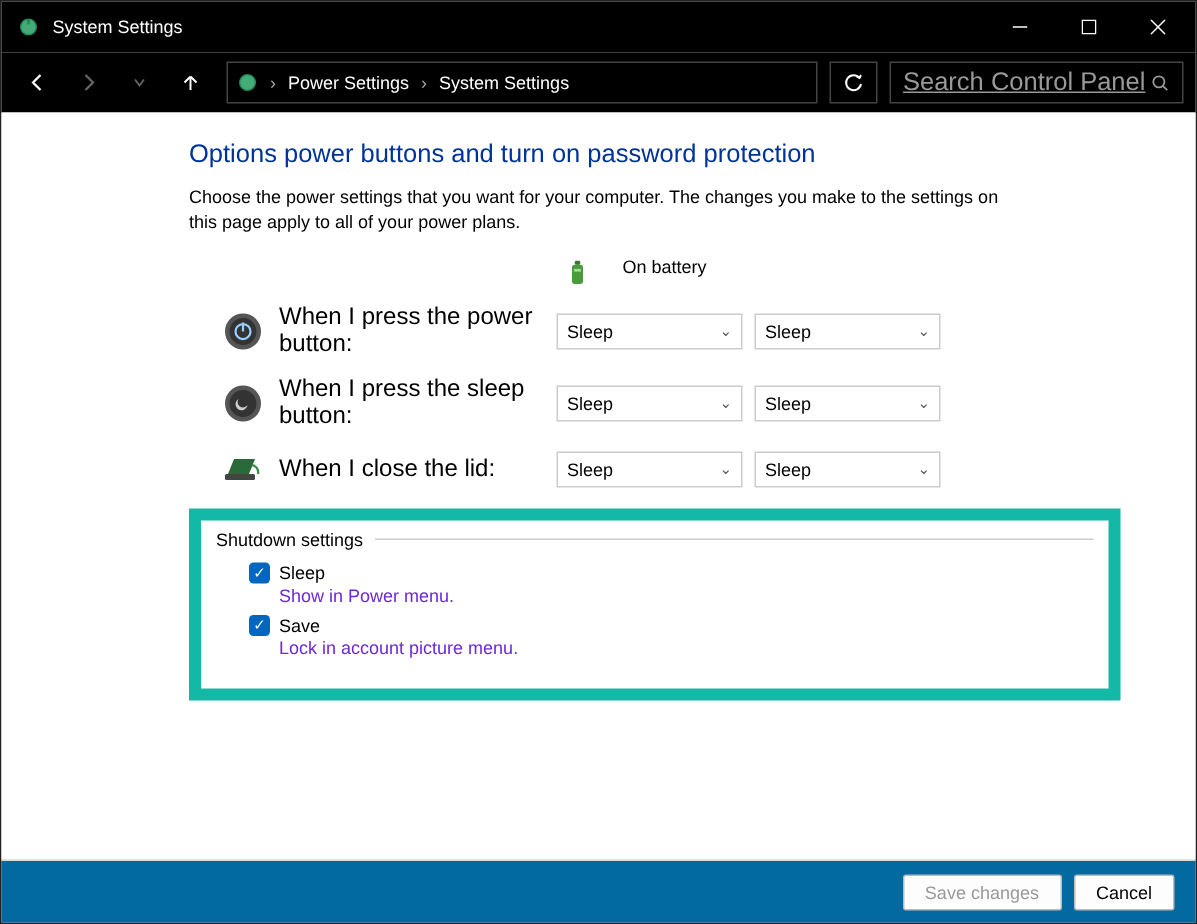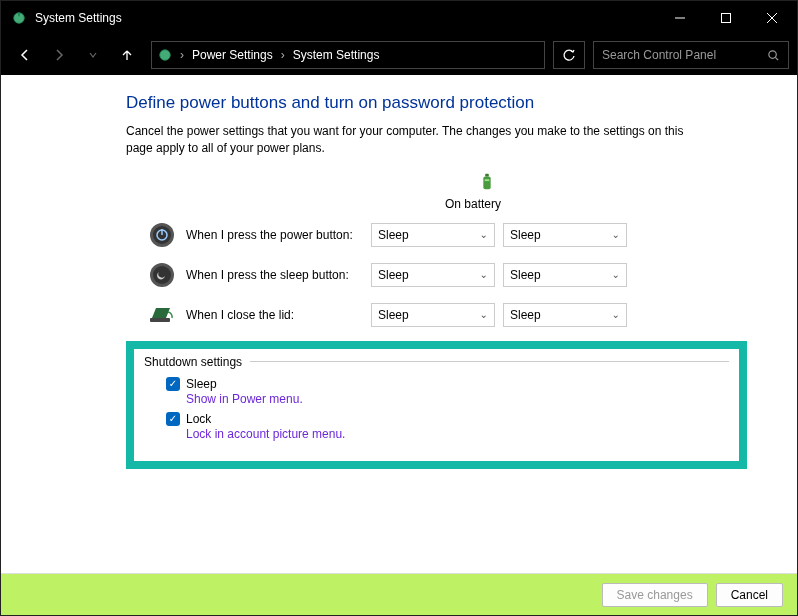--- a/index.html
+++ b/index.html
@@ -74,21 +74,21 @@
       margin-right: 6px;
     }
     .search-box {
       width: 196px; height: 28px;
       border: 1px solid #444;
       background: #000;
       display: flex; align-items: center;
       padding: 0 8px;
       color: #999;
     }
-    .search-box span { flex: 1; font-size: 12px; }
+    .search-box span { flex: 1; font-size: 17px; text-decoration: underline; }
     .content {
       flex: 1;
       background: #fff;
       padding: 18px 50px 0 125px;
       overflow: hidden;
       position: relative;
     }
     .page-title {
       color: #003399;
       font-size: 17px;
@@ -117,38 +117,37 @@
       margin-left: 8px;
     }
     .col-headers {
       display: flex;
       margin-left: 245px;
       margin-bottom: 10px;
     }
     .col-header {
       width: 130px;
       display: flex;
-      align-items: flex-end;
-      gap: 4px;
-      font-size: 12px;
-      flex-direction: column;
+      align-items: flex-start;
+      gap: 16px;
+      font-size: 12px;
     }
     .mini-icon { width: 28px; height: 22px; display: flex; align-items: center; justify-content: center; }
     .setting-row {
       display: flex;
       align-items: center;
       margin-bottom: 12px;
     }
     .row-icon {
       width: 28px; height: 28px;
       margin-left: 22px;
       margin-right: 10px;
       display: flex; align-items: center; justify-content: center;
     }
-    .row-label { width: 185px; font-size: 12px; }
+    .row-label { width: 185px; font-size: 16px; }
     .combo {
       width: 124px; height: 24px;
       border: 1px solid #ccc;
       display: flex; align-items: center;
       padding: 0 6px;
       font-size: 12px;
       margin-right: 8px;
       background: #fff;
     }
     .combo span:first-child { flex: 1; }
@@ -172,21 +171,21 @@
     .check-label { font-size: 12px; }
     .check-desc { font-size: 12px; margin-left: 20px; color: #6d28d9; margin-top: 1px; }
     .footer {
       height: 42px;
       border-top: 1px solid #ddd;
       display: flex;
       align-items: center;
       justify-content: flex-end;
       padding: 0 14px;
       gap: 8px;
-      background: #bef264;
+      background: #0369a1;
     }
     .btn {
       height: 24px;
       padding: 0 14px;
       border: 1px solid #bbb;
       background: #fdfdfd;
       font-size: 12px;
       display: flex; align-items: center;
       border-radius: 2px;
     }
@@ -266,22 +265,22 @@
     <div class="search-box">
       <span>Search Control Panel</span>
       <svg width="13" height="13" viewBox="0 0 14 14">
           <circle cx="6" cy="6" r="4" stroke="#999" stroke-width="1.3" fill="none"></circle>
           <line x1="9" y1="9" x2="12" y2="12" stroke="#999" stroke-width="1.3"></line>
         </svg>
     </div>
   </div>
 
   <div class="content">
-    <div class="page-title">Define power buttons and turn on password protection</div>
-    <div class="page-desc">Cancel the power settings that you want for your computer. The changes you make to the settings on this page apply to all of your power plans.</div>
+    <div class="page-title">Options power buttons and turn on password protection</div>
+    <div class="page-desc">Choose the power settings that you want for your computer. The changes you make to the settings on this page apply to all of your power plans.</div>
 
 
     <div class="col-headers">
       <div class="col-header">
         <div class="mini-icon">
           <svg width="22" height="22" viewBox="0 0 24 24">
               <rect x="8" y="6" width="8" height="14" rx="2" fill="#4a9b3e"></rect>
               <rect x="10" y="3" width="4" height="3" rx="1" fill="#3a7a2e"></rect>
               <rect x="9.5" y="9" width="5" height="2" fill="#a0e090"></rect>
             </svg>
@@ -355,21 +354,21 @@
       <div class="check-row">
         <div class="check-line">
           <div class="checkbox">✓</div>
           <div class="check-label">Sleep</div>
         </div>
         <div class="check-desc">Show in Power menu.</div>
       </div>
       <div class="check-row">
         <div class="check-line">
           <div class="checkbox">✓</div>
-          <div class="check-label">Lock</div>
+          <div class="check-label">Save</div>
         </div>
         <div class="check-desc">Lock in account picture menu.</div>
       </div>
     </div>
   </div>
 
   <div class="footer">
     <div class="btn disabled">Save changes</div>
     <div class="btn">Cancel</div>
   </div>

